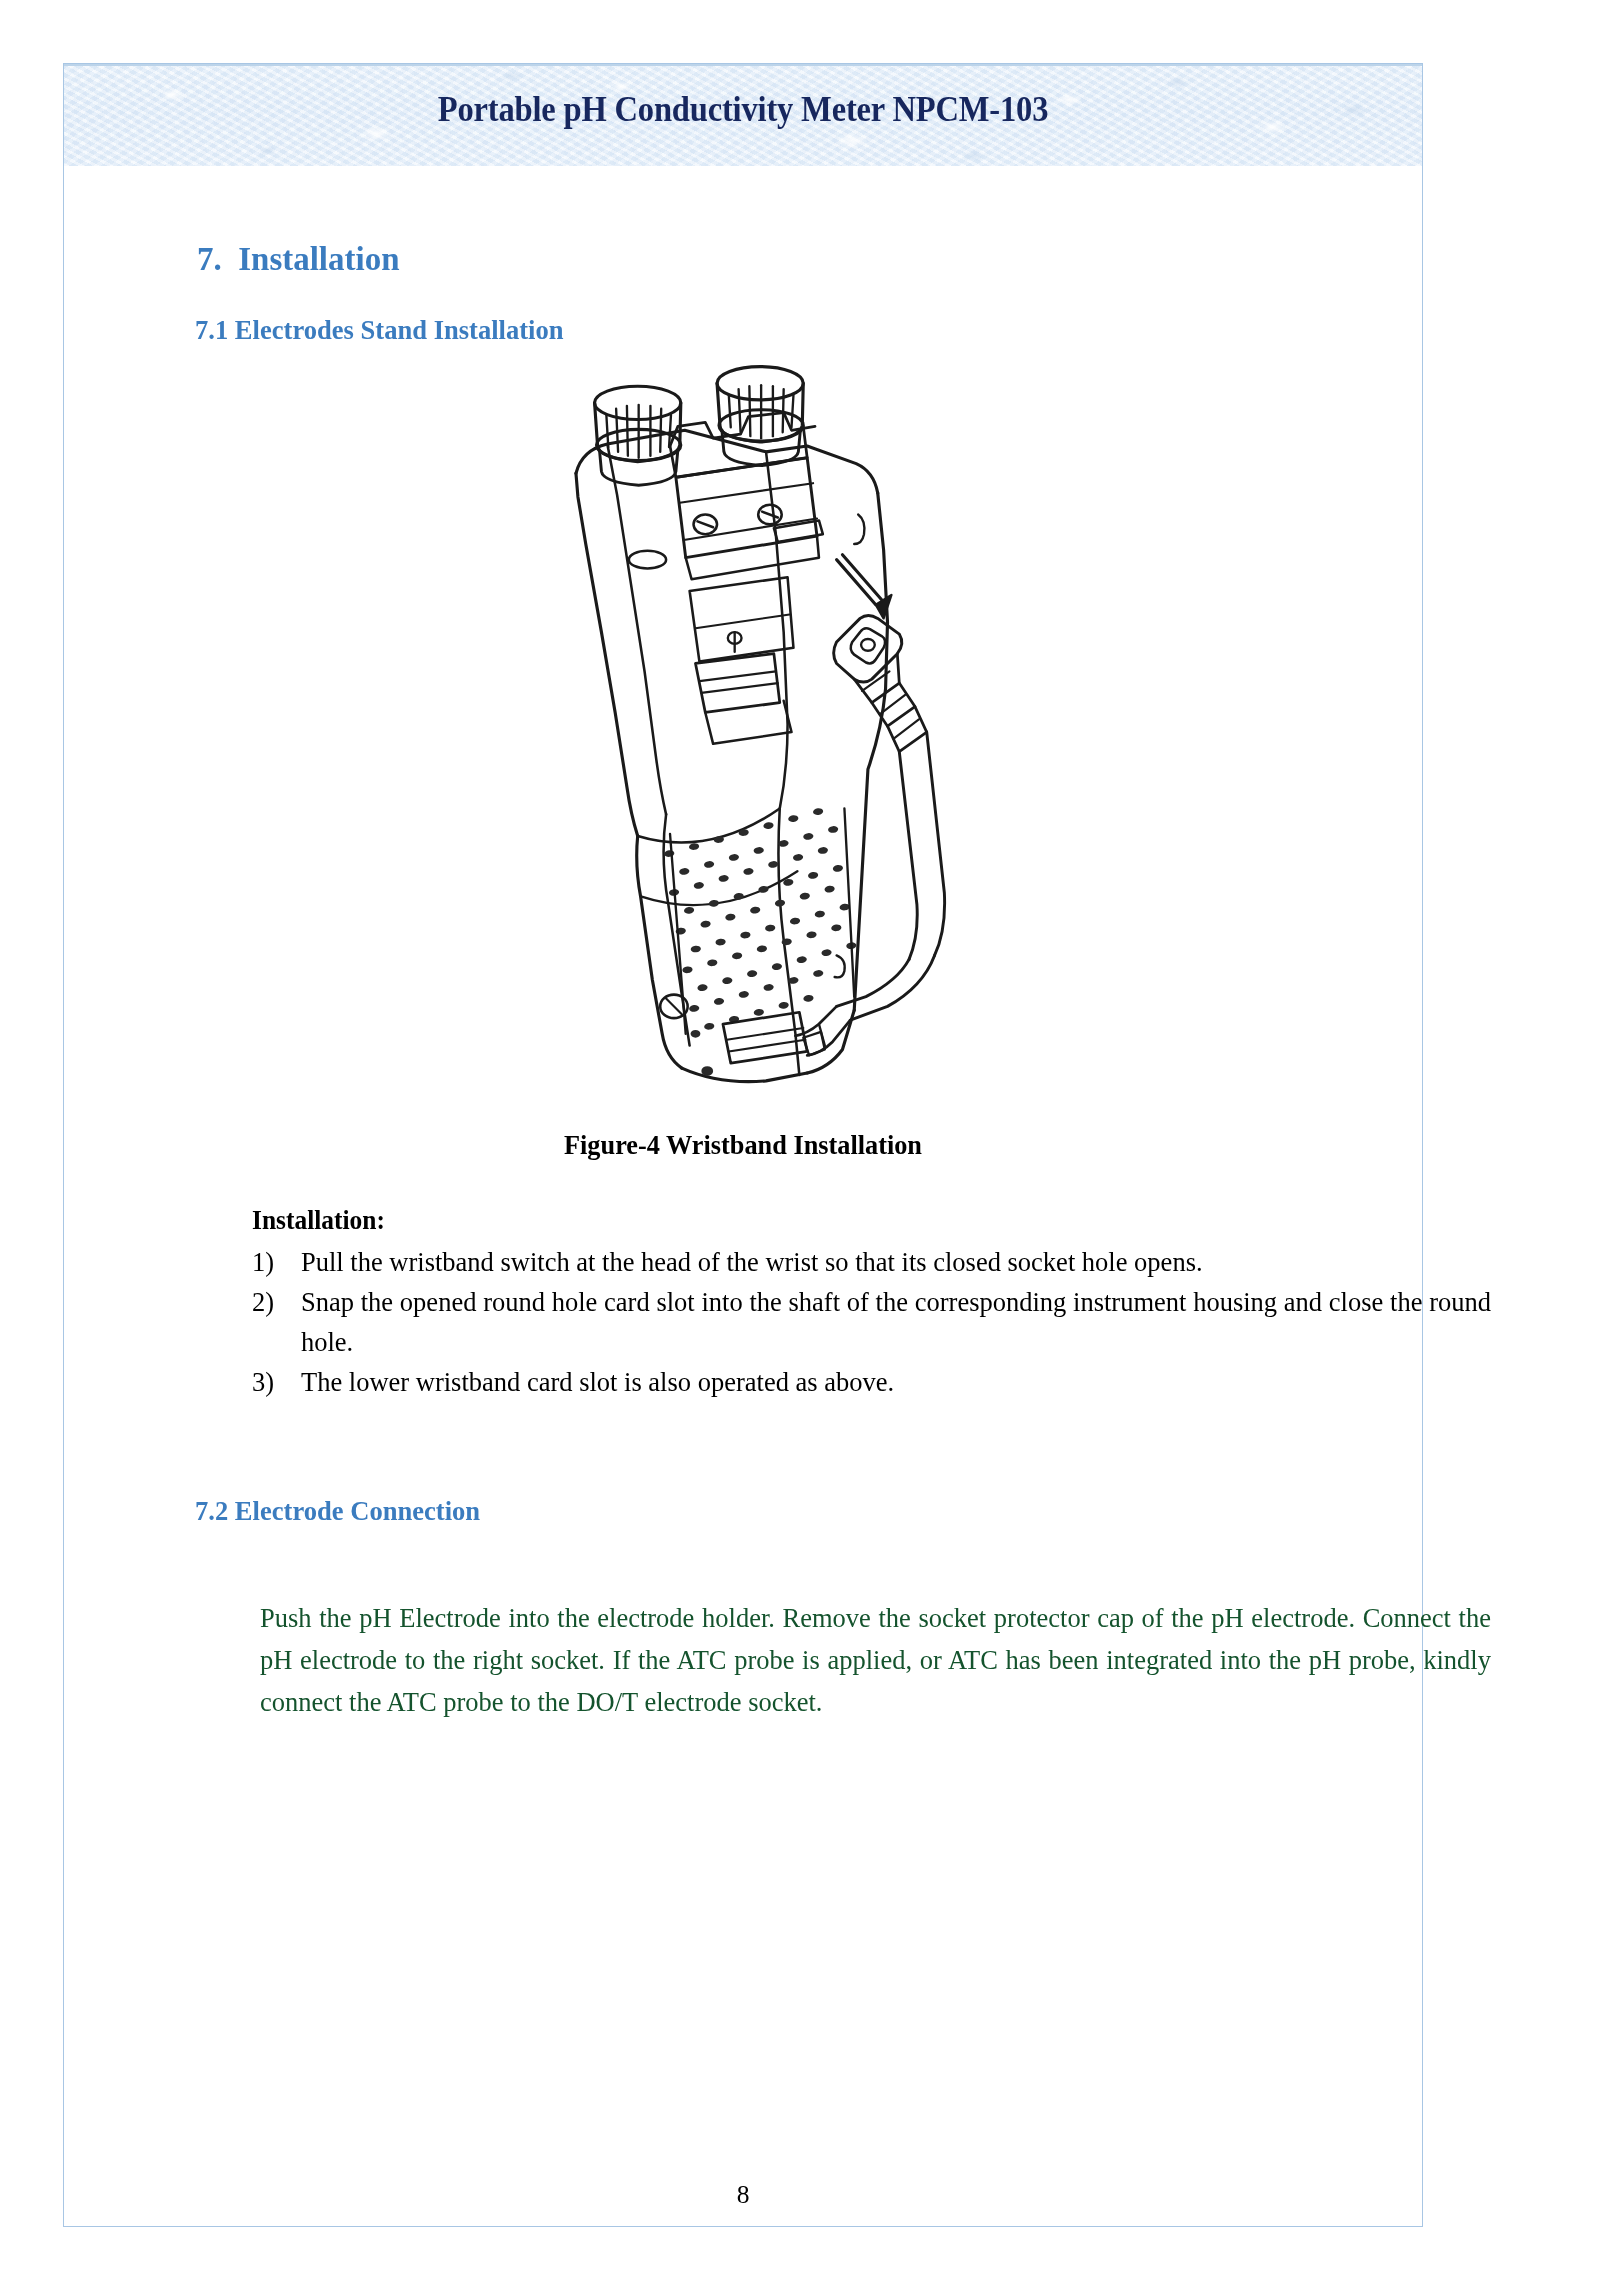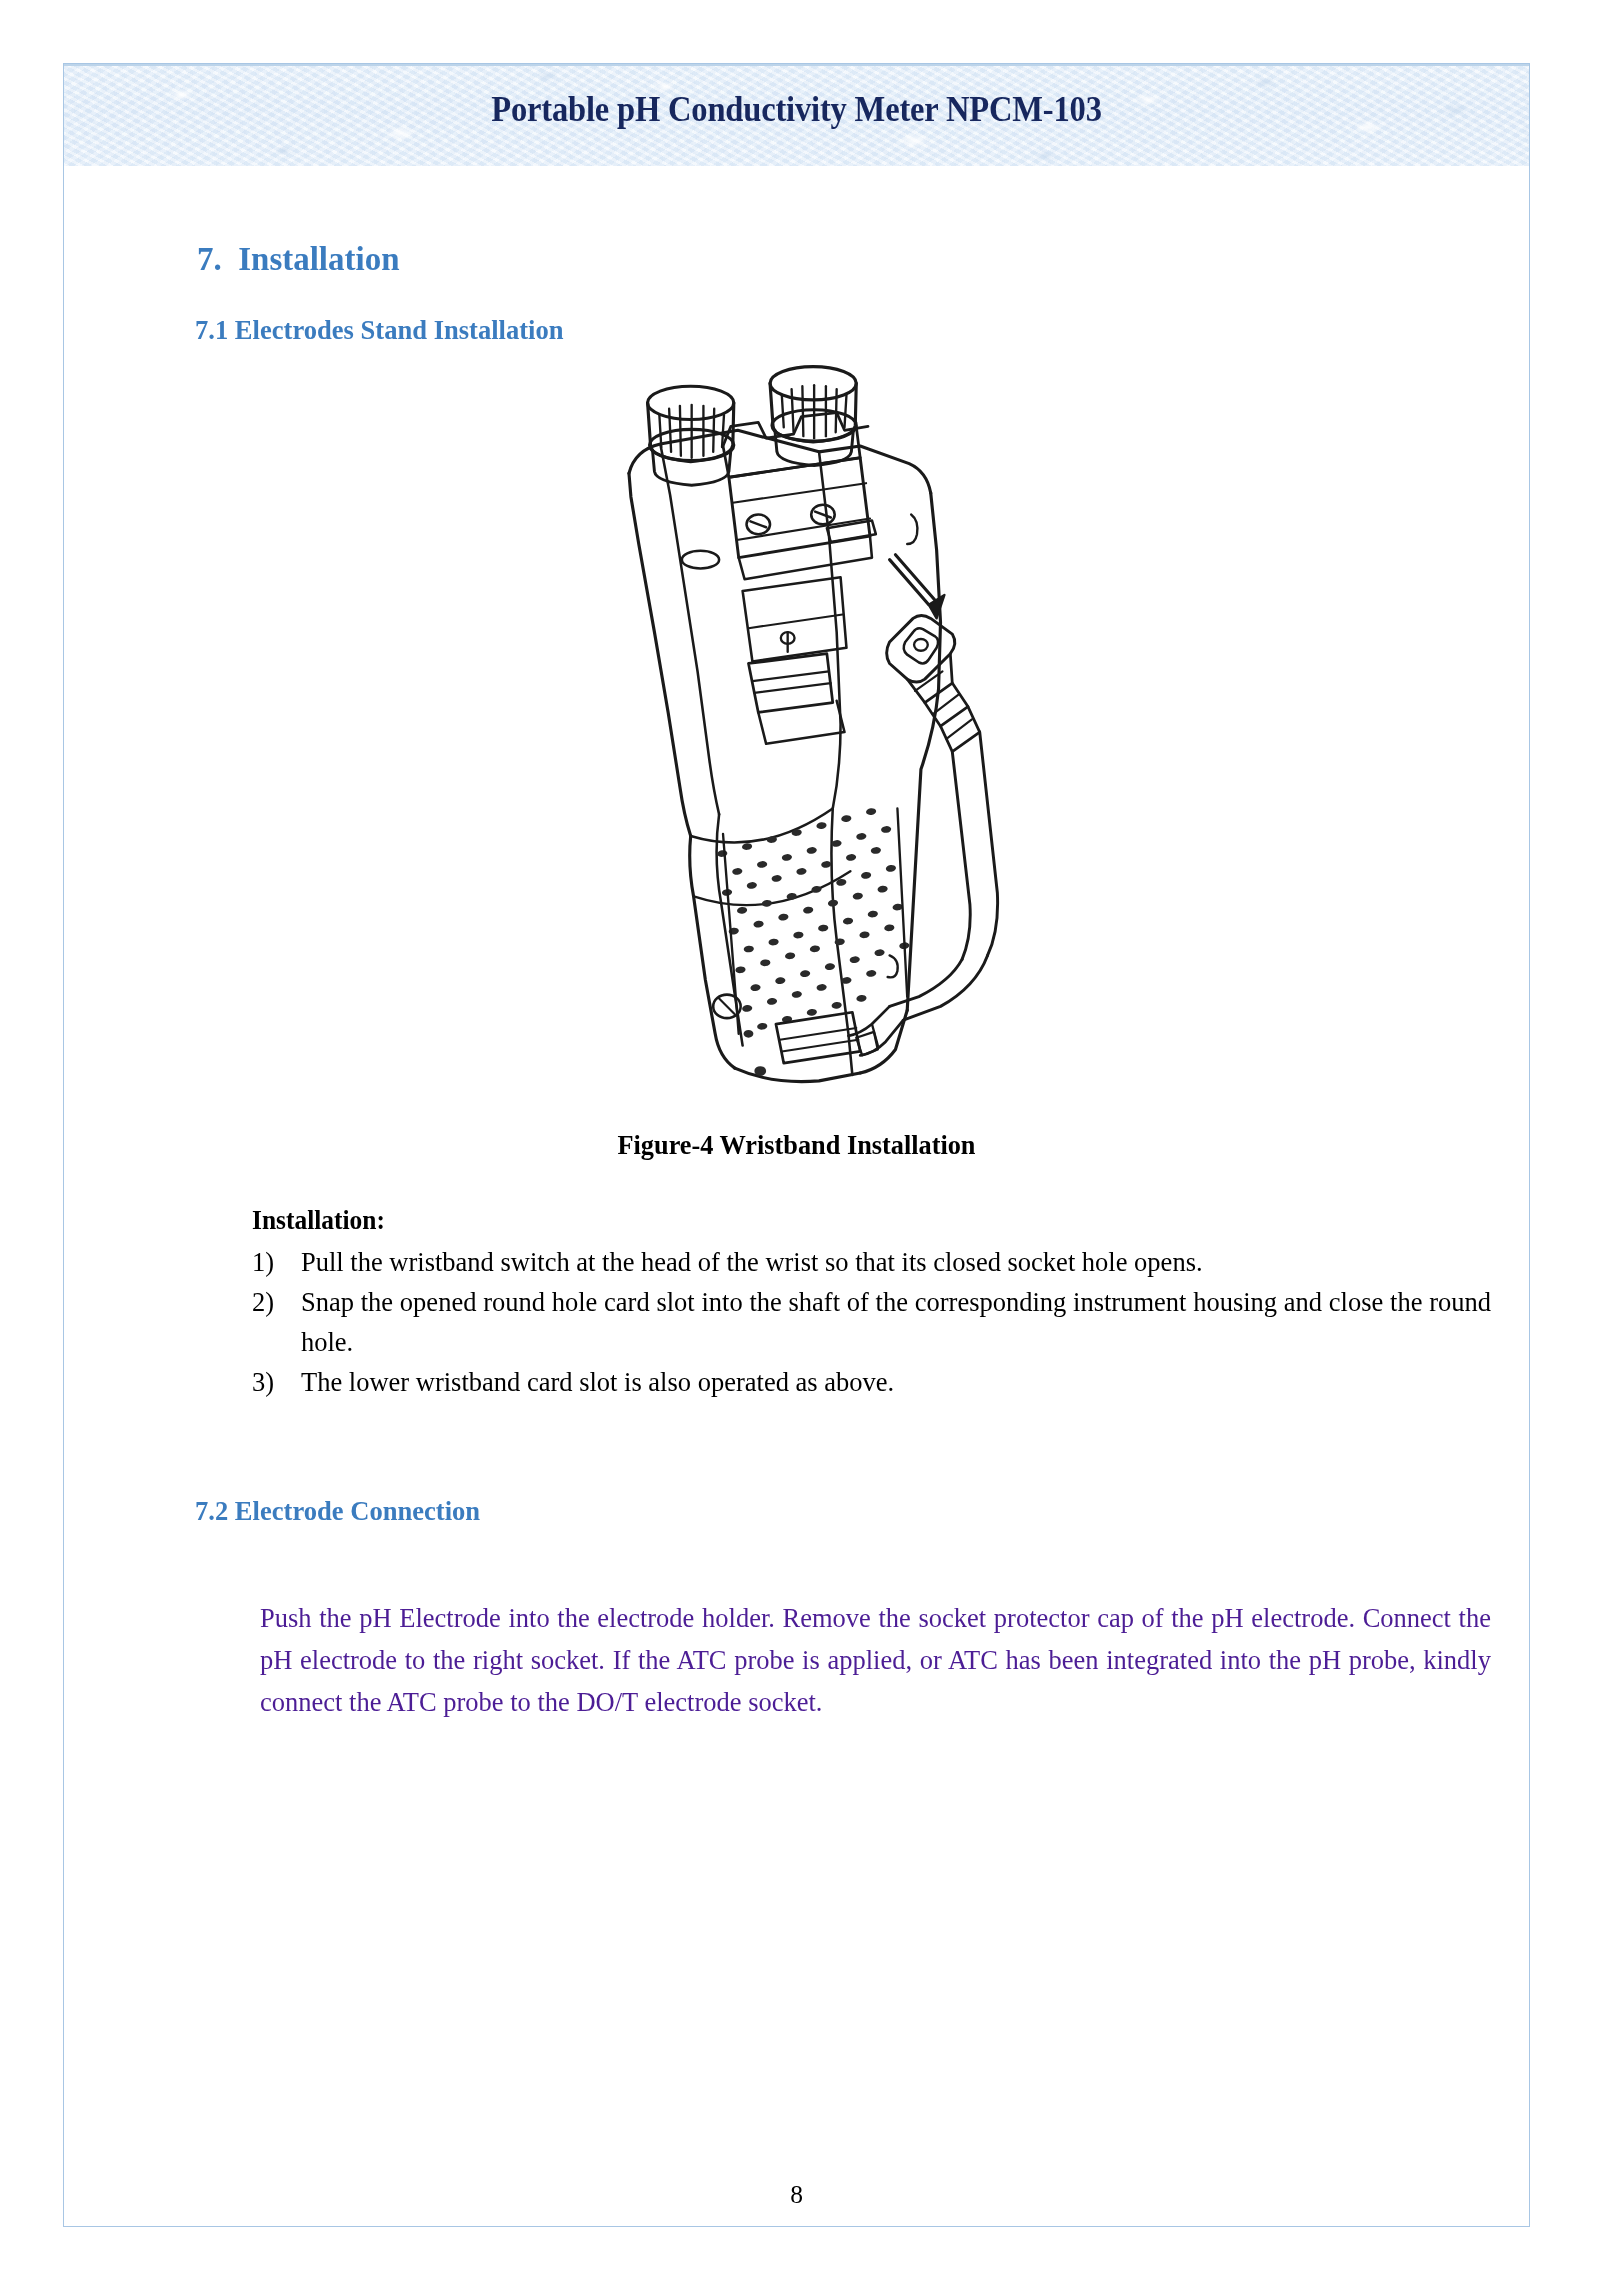--- a/index.html
+++ b/index.html
@@ -13,21 +13,21 @@
     position: relative;
     font-family: "Liberation Serif", "DejaVu Serif", serif;
     overflow: hidden;
   }
 
   
   #page {
     position: absolute;
     left: 63px;
     top: 63px;
-    width: 1467px;
+    width: 1360px;
     height: 2164px;
     border: 1.5px solid #a8c6e4;
     box-sizing: border-box;
     background: #ffffff;
   }
 
   
   #header-band {
     position: absolute;
     left: 0;
@@ -167,21 +167,21 @@
   }
   #steps li .txt { display: block; }
 
   #para-72 {
     position: absolute;
     left: 196px;
     top: 1404px;
     width: 1231px;
     font-size: 26.5px;
     line-height: 42px;
-    color: #4c1d95;
+    color: #14532d;
     text-align: justify;
     text-indent: 0;
   }
 
   
   #page-number {
     position: absolute;
     left: 0;
     right: 0;
     top: 2014px;

